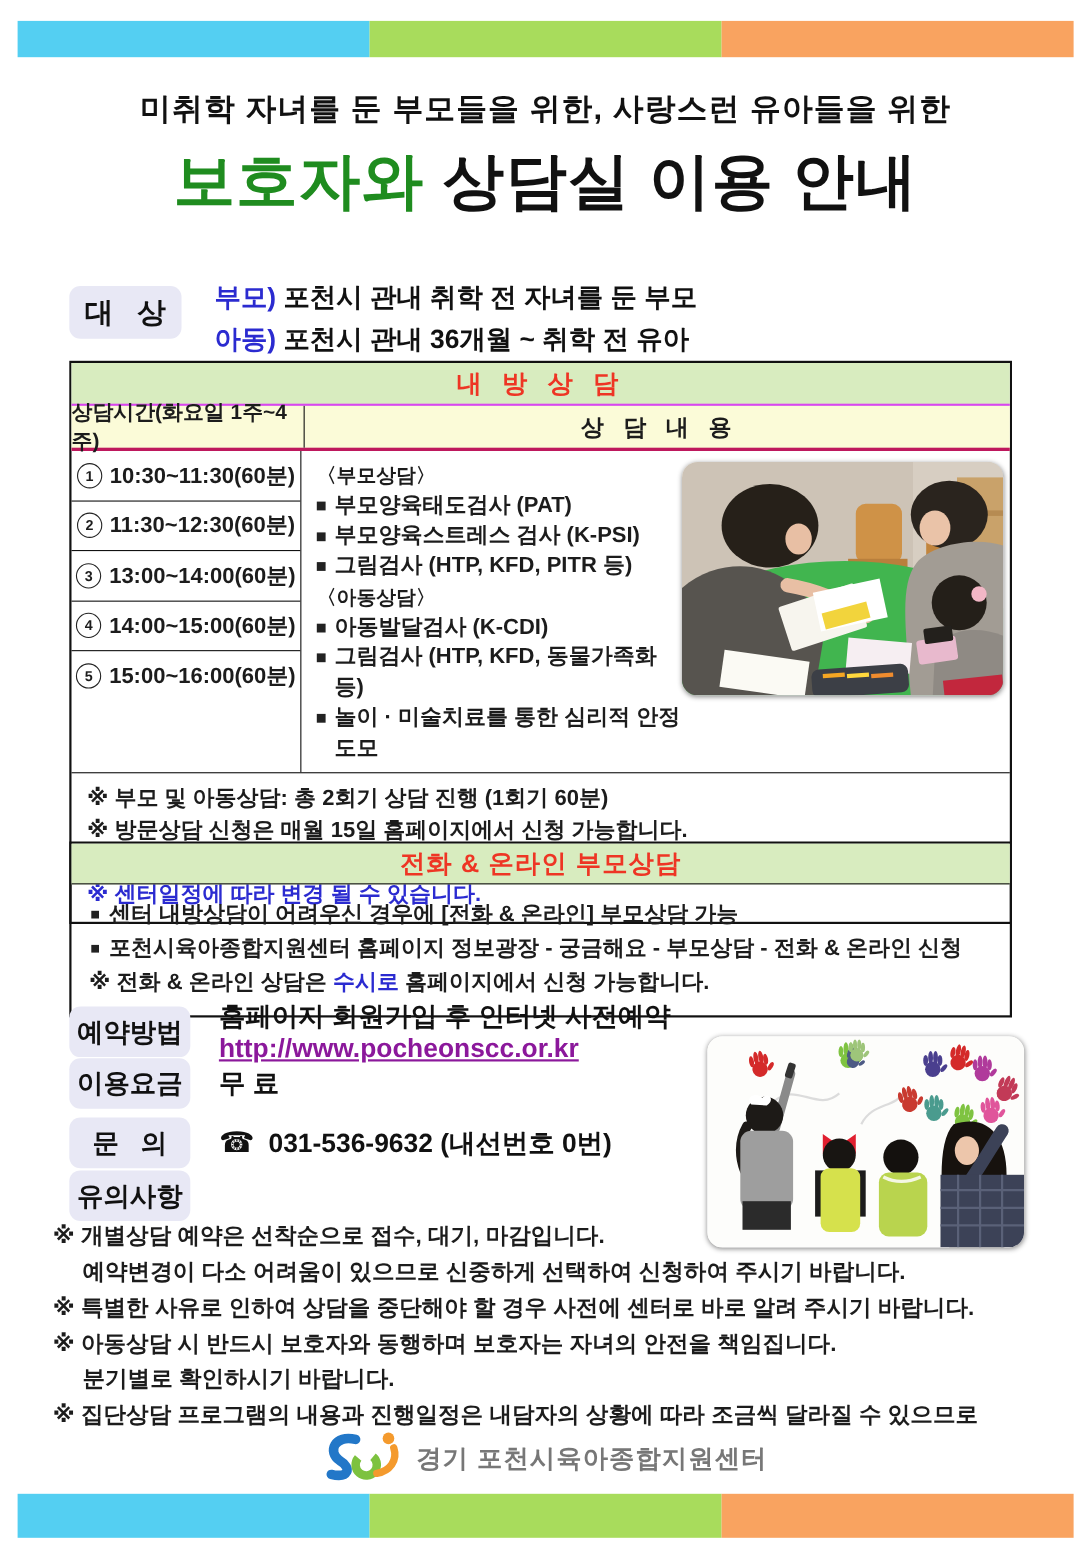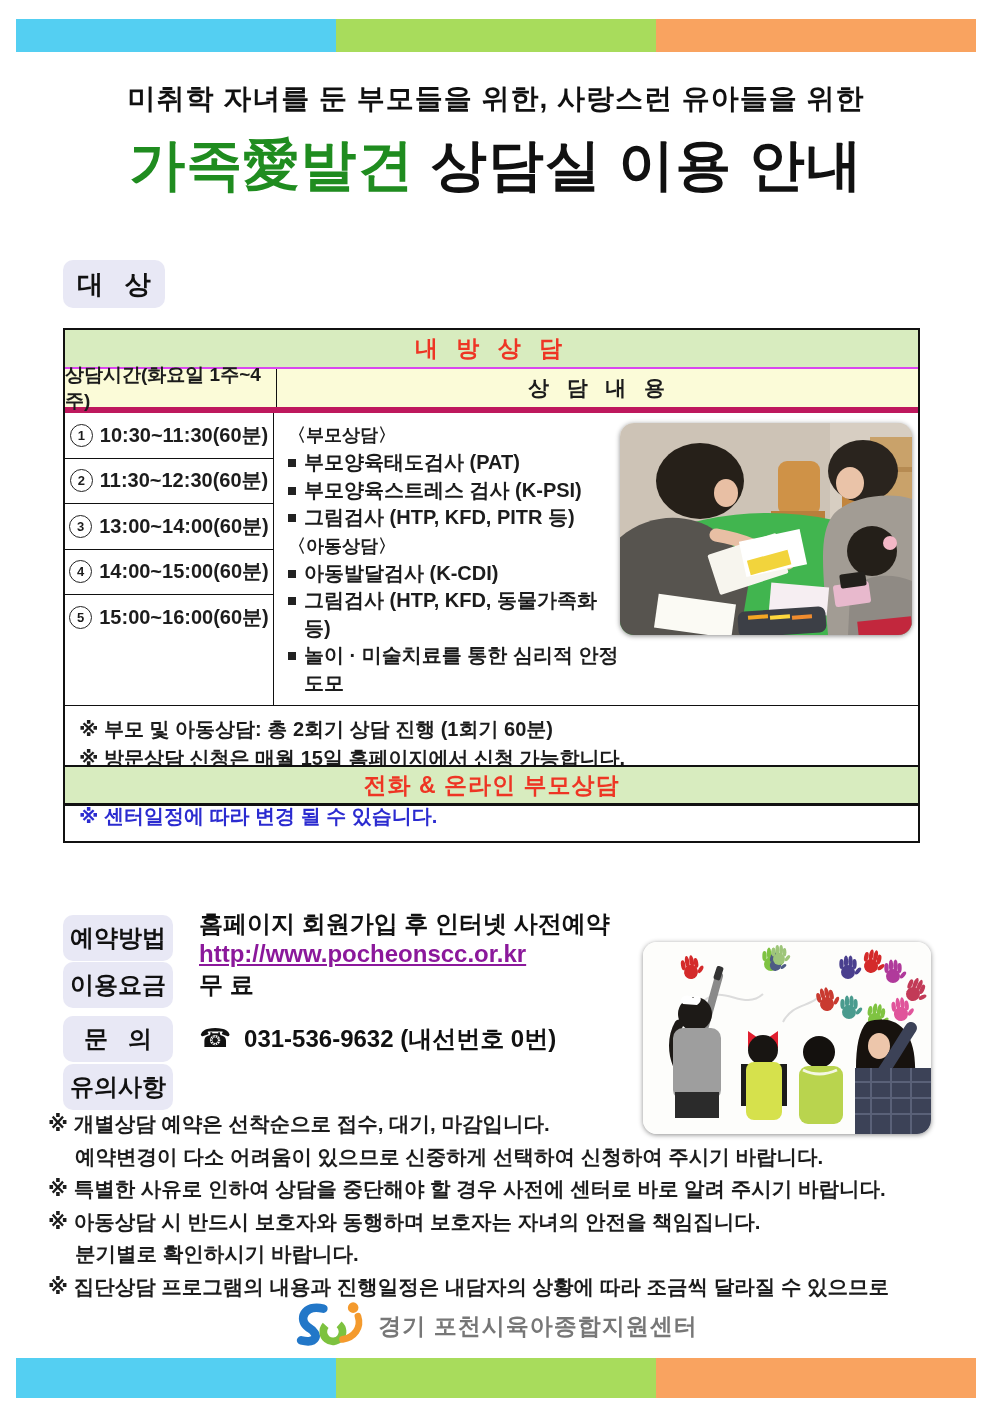--- a/index.html
+++ b/index.html
@@ -34,21 +34,21 @@
   .target .label-box{position:absolute;left:0;top:8px;width:102px;height:48px;font-size:26px;}
   .target-lines{margin-left:132px;}
   .target-line{font-size:24px;font-weight:700;line-height:38px;color:#111;}
   .blue-txt{color:#2b2bd0;}
 
   
   .vtable{position:absolute;top:328px;left:63px;width:857px;border:2px solid #111;box-sizing:border-box;}
   .vtable-title{height:37px;background:#d8ecbf;border-bottom:2px solid #d946ef;
     display:flex;align-items:center;justify-content:center;
     color:#ee3524;font-size:23px;font-weight:800;letter-spacing:6px;}
-  .vtable-subhead{display:flex;height:38px;background:#fbfbd8;border-bottom:6px solid #be185d;}
+  .vtable-subhead{display:flex;height:38px;background:#fbfbd8;border-bottom:3px solid #be185d;}
   .vt-c1{width:212px;border-right:1px solid #111;box-sizing:border-box;
     display:flex;align-items:center;justify-content:center;}
   .vt-c2{flex:1;display:flex;align-items:center;justify-content:center;}
   .vtable-subhead .vt-c1{font-size:19px;font-weight:800;}
   .vtable-subhead .vt-c2{font-size:21px;font-weight:700;letter-spacing:2px;}
   .vtable-body{display:flex;border-bottom:1px solid #111;}
   .time-col{width:212px;border-right:1px solid #111;box-sizing:border-box;display:flex;flex-direction:column;}
   .time-row{height:45.5px;display:flex;align-items:center;justify-content:center;
     border-bottom:1px solid #111;font-size:20px;font-weight:600;box-sizing:border-box;}
   .time-row:last-child{border-bottom:none;}
@@ -101,24 +101,28 @@
 
 <div class="sheet">
 
   <div class="bars top">
     <div class="bar blue"></div>
     <div class="bar green"></div>
     <div class="bar orange"></div>
   </div>
 
   <div class="subtitle">미취학 자녀를 둔 부모들을 위한, 사랑스런 유아들을 위한</div>
-  <div class="main-title"><span class="green pre">가족愛발견</span><span class="pre"> 상담실 이용 안내</span></div>
+  <div class="main-title"><span class="green pre">보호자와</span><span class="pre"> 상담실 이용 안내</span></div>
 
   <div class="target">
     <div class="label-box pre">대   상</div>
+    <div class="target-lines">
+      <div class="target-line pre"><span class="blue-txt">부모)</span><span> 포천시 관내 취학 전 자녀를 둔 부모</span></div>
+      <div class="target-line pre"><span class="blue-txt">아동)</span><span> 포천시 관내 36개월 ~ 취학 전 유아</span></div>
+    </div>
   </div>
 
   <div class="vtable">
     <div class="vtable-title">내 방 상 담</div>
     <div class="vtable-subhead">
       <div class="vt-c1">상담시간(화요일 1주~4주)</div>
       <div class="vt-c2 pre">상  담  내  용</div>
     </div>
     <div class="vtable-body">
       <div class="time-col">
@@ -196,20 +200,25 @@
     <div class="vtable-notes">
       <div class="note-line"><span class="pre">※ 부모 및 아동상담: </span><span class="b800 pre">총 2회기 상담 진행</span><span class="pre"> (1회기 60분)</span></div>
       <div class="note-line">※ 방문상담 신청은 매월 15일 홈페이지에서 신청 가능합니다.</div>
       <div class="note-line b800">※ 방문상담은 4회기까지 신청 가능합니다. 결석은 회기에 포함됩니다.</div>
       <div class="note-line blue-txt">※ 센터일정에 따라 변경 될 수 있습니다.</div>
     </div>
   </div>
 
   <div class="ptable">
     <div class="ptable-title">전화 &amp; 온라인 부모상담</div>
+    <div class="ptable-body">
+      <div class="pline sq">센터 내방상담이 어려우신 경우에 [전화 &amp; 온라인] 부모상담 가능</div>
+      <div class="pline sq">포천시육아종합지원센터 홈페이지 정보광장 - 궁금해요 - 부모상담 - 전화 &amp; 온라인 신청</div>
+      <div class="pline"><span class="pre">※ 전화 &amp; 온라인 상담은 </span><span class="blue-txt pre">수시로</span><span class="pre"> 홈페이지에서 신청 가능합니다.</span></div>
+    </div>
   </div>
 
   <div class="info">
     <div class="info-row" style="top:6px;">
       <div class="label-box">예약방법</div>
       <div class="info-text"><span class="pre">홈페이지 회원가입 후 인터넷 사전예약 </span><a class="link" href="#">http://www.pocheonscc.or.kr</a></div>
     </div>
     <div class="info-row" style="top:60px;">
       <div class="label-box">이용요금</div>
       <div class="info-text pre">무 료</div>

